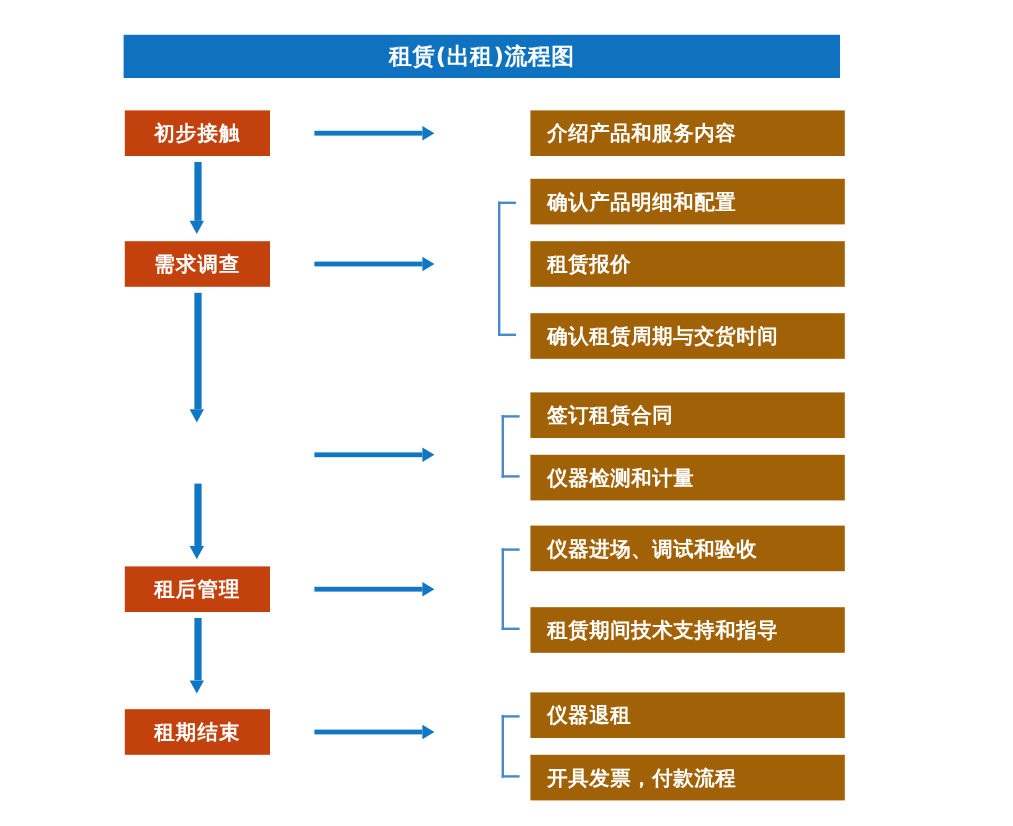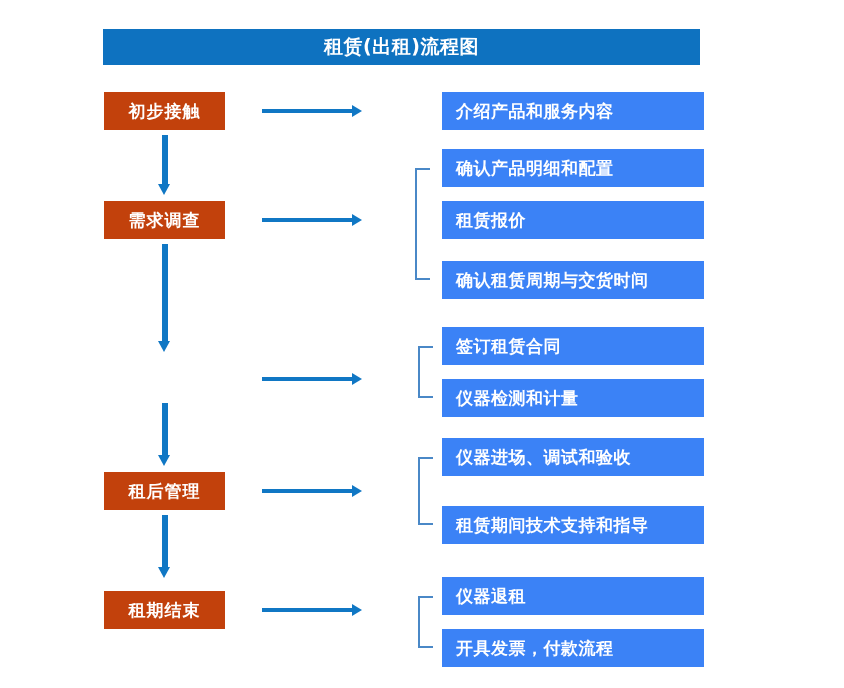--- a/index.html
+++ b/index.html
@@ -54,21 +54,21 @@
     font-weight: bold;
     letter-spacing: 1px;
   }
 
   
   .detail-box {
     position: absolute;
     left: 442px;
     width: 262px;
     height: 38px;
-    background: #3b82f6;
+    background: #a16207;
     color: #ffffff;
     display: flex;
     align-items: center;
     justify-content: flex-start;
     padding-left: 14px;
     box-sizing: border-box;
     font-size: 17px;
     font-weight: bold;
     letter-spacing: 0.5px;
   }

